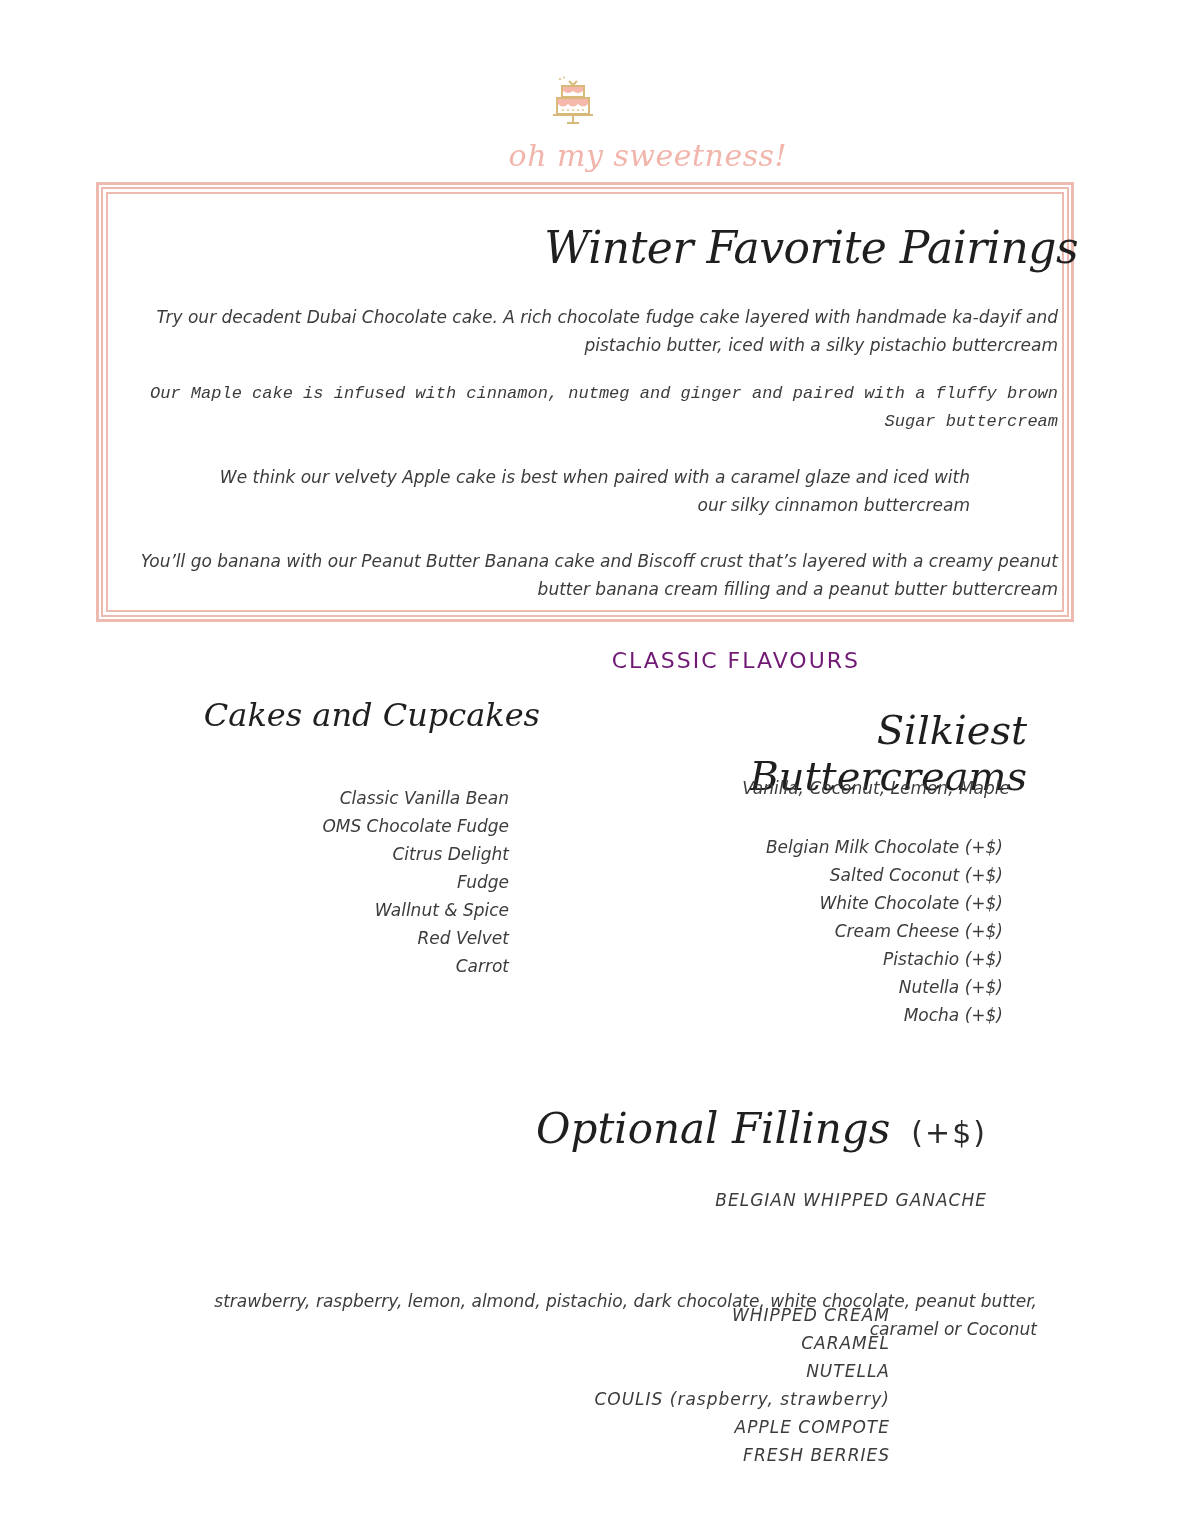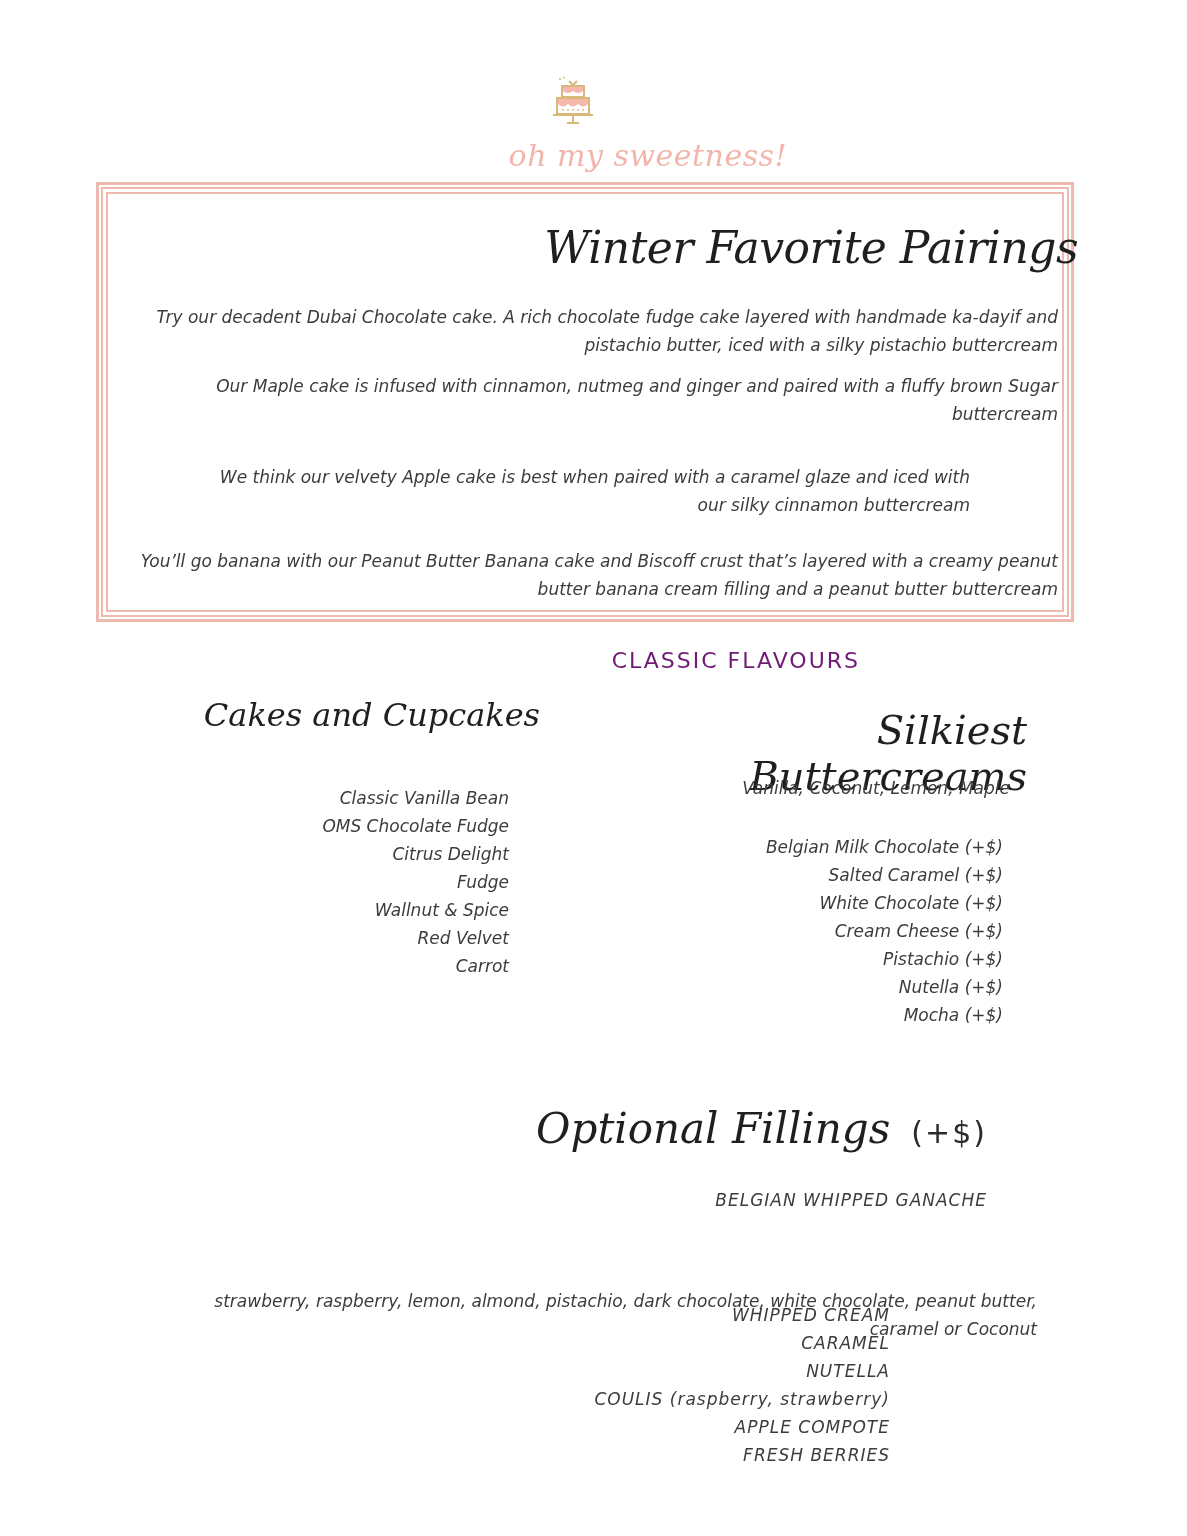--- a/index.html
+++ b/index.html
@@ -20,21 +20,21 @@
   #frame-inner { left: 106px; top: 192px; width: 958px; height: 420px; border-width: 2px; }
 
   .script-title { font-family: "DejaVu Serif", serif; font-style: italic; color: #1f1f1f;
                   font-weight: normal; }
   #winter-title { left: 100px; top: 222px; width: 978px; font-size: 44px; letter-spacing: -0.5px; }
 
   .hand { font-family: "DejaVu Sans", sans-serif; font-style: italic; color: #3c3c3c;
           font-size: 17px; line-height: 28px; font-weight: normal; }
   .para { left: 110px; width: 948px; margin: 0; }
   #p1 { top: 303px; }
-  #p2 { top: 372px; }
+  #p2 { top: 380px; font-family: Liberation Mono, monospace; }
   #p3 { top: 463px; }
   #p4 { top: 547px; }
 
   #classic { left: 300px; top: 648px; width: 560px; font-size: 22px; letter-spacing: 2px;
              color: #701a75; font-family: "DejaVu Sans", sans-serif; }
   #cakes-title { left: 150px; top: 696px; width: 390px; font-size: 32px; }
   #butter-title { left: 630px; top: 690px; width: 380px; font-size: 40px; }
 
   .list { margin: 3px; padding: 0; list-style: none; }
   .list li { height: 28px; line-height: 28px; }
@@ -97,21 +97,21 @@
     <li>Fudge</li>
     <li>Wallnut &amp; Spice</li>
     <li>Red Velvet</li>
     <li>Carrot</li>
   </ul>
 
   <h2 id="butter-title" class="abs center script-title" style="margin:17px">Silkiest Buttercreams</h2>
   <div id="butter-intro" class="abs center hand">Vanilla, Coconut, Lemon, Maple</div>
   <ul id="butter-list" class="abs center hand list">
     <li>Belgian Milk Chocolate (+$)</li>
-    <li>Salted Caramel (+$)</li>
+    <li>Salted Coconut (+$)</li>
     <li>White Chocolate (+$)</li>
     <li>Cream Cheese (+$)</li>
     <li>Pistachio (+$)</li>
     <li>Nutella (+$)</li>
     <li>Mocha (+$)</li>
   </ul>
 </section>
 
 <section>
   <div id="fill-title-wrap" class="abs center">

